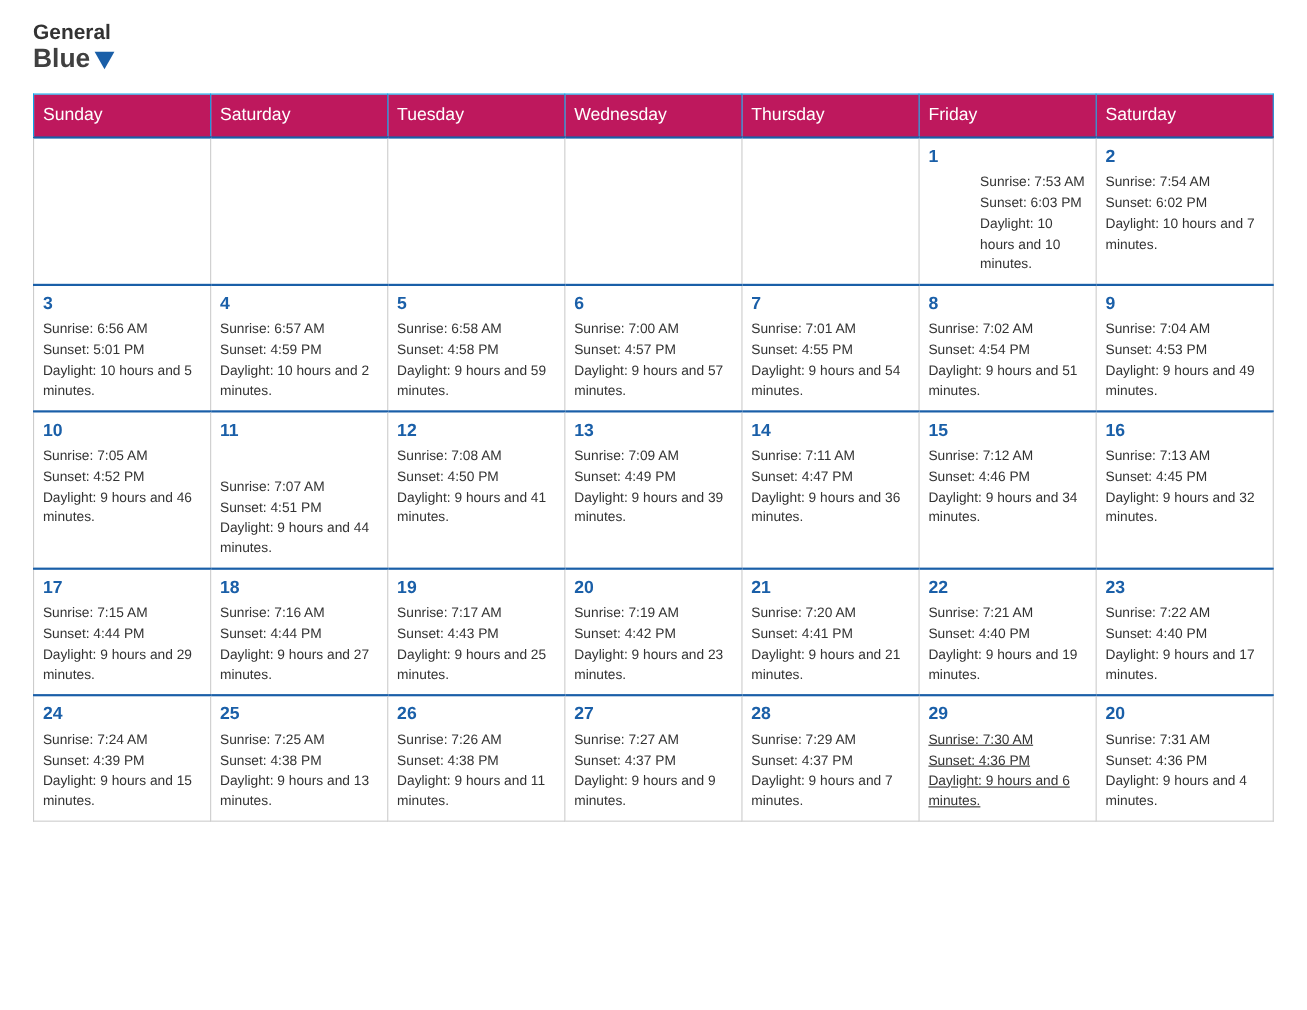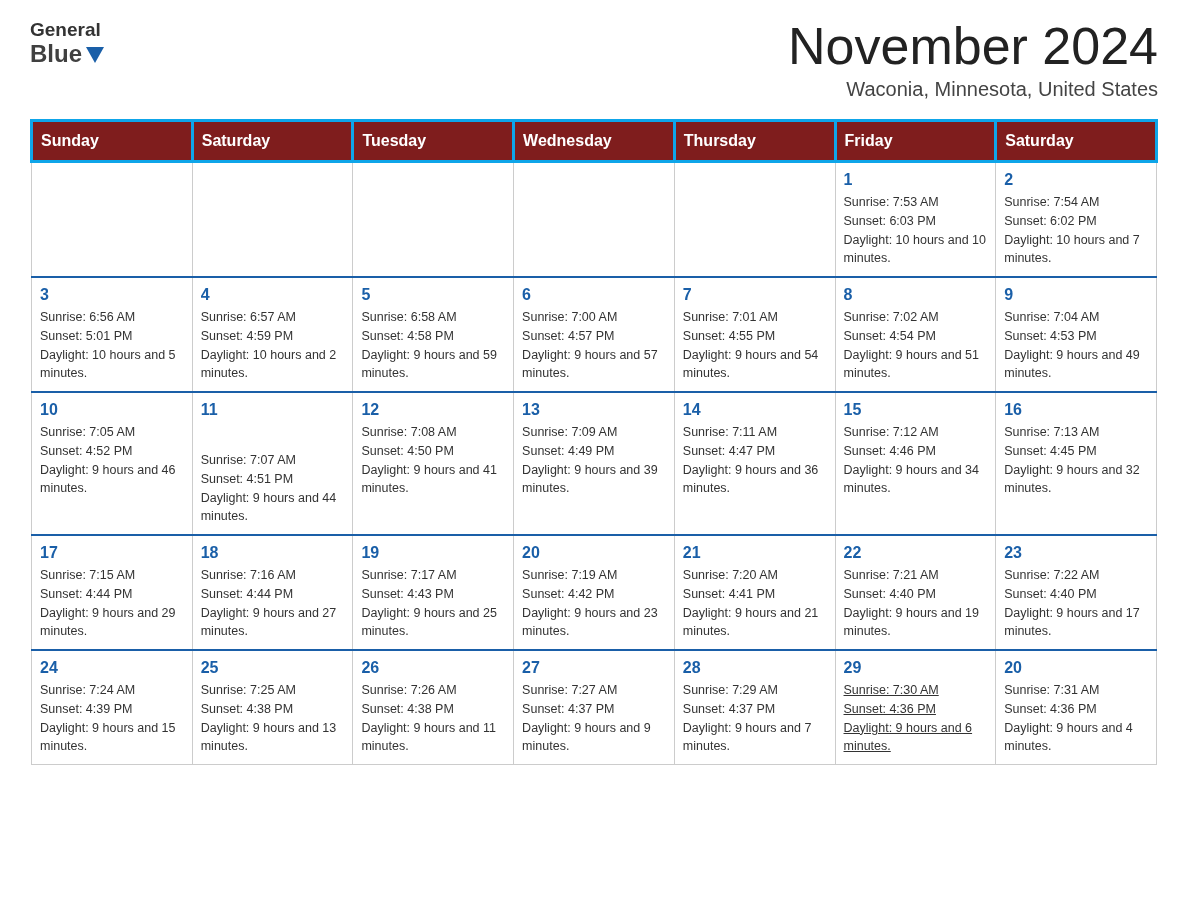--- a/index.html
+++ b/index.html
@@ -34,27 +34,27 @@
       font-size: 20px;
       color: #444;
       margin-top: 6px;
     }
     .calendar {
       width: 100%;
       border-collapse: collapse;
       border: 1px solid #aaa;
     }
     .calendar th {
-      background-color: #7f1d1d;
+      background-color: #be185d;
       color: #fff;
       font-size: 16px;
-      font-weight: bold;
+      font-weight: normal;
       padding: 10px 8px;
       text-align: left;
-      border: 3px solid #0ea5e9;
+      border: 1px solid #0ea5e9;
     }
     .calendar td {
       vertical-align: top;
       padding: 8px 8px;
       border: 1px solid #ccc;
       width: 14.28%;
       min-height: 110px;
       font-size: 13px;
       color: #222;
       background: #fff;
@@ -98,24 +98,20 @@
         <span style="font-size:19px;font-weight:bold;color:#333;line-height:1.1;">General<span style="display:inline-block;width:0;height:0;border-top:0px solid transparent;border-bottom:14px solid transparent;border-left:0px solid #1a5fa8;"></span></span>
         <span style="font-size:24px;font-weight:bold;color:#404040;line-height:1.1;display:flex;align-items:center;">
           Blue
           <svg width="22" height="22" viewBox="0 0 22 22" style="margin-left:2px;">
             <polygon points="2,4 20,4 11,20" fill="#1a5fa8"></polygon>
           </svg>
         </span>
       </div>
     </div>
   </div>
-  <div class="title-block">
-    <div class="month-title">November 2024</div>
-    <div class="location">Waconia, Minnesota, United States</div>
-  </div>
 </div>
 
 <table class="calendar">
   <thead>
     <tr>
     <th>Sunday</th>
         <th>Saturday</th>
         <th>Tuesday</th>
         <th>Wednesday</th>
         <th>Thursday</th>
@@ -125,21 +121,21 @@
   </thead>
   <tbody id="calendar-body">
   <tr class="week-row">
         <td class="empty-cell"></td>
         <td class="empty-cell"></td>
         <td class="empty-cell"></td>
         <td class="empty-cell"></td>
         <td class="empty-cell"></td>
         <td>
           <span class="day-number">1</span>
-          <div class="day-info" style="white-space: pre-line;">Sunrise: 7:53 AM
+          <div class="day-info" style="white-space: pre-line; margin-left: 47px;">Sunrise: 7:53 AM
 Sunset: 6:03 PM
 Daylight: 10 hours and 10 minutes.</div>
         </td>
         <td>
           <span class="day-number">2</span>
           <div class="day-info" style="white-space: pre-line;">Sunrise: 7:54 AM
 Sunset: 6:02 PM
 Daylight: 10 hours and 7 minutes.</div>
         </td>
       </tr>

